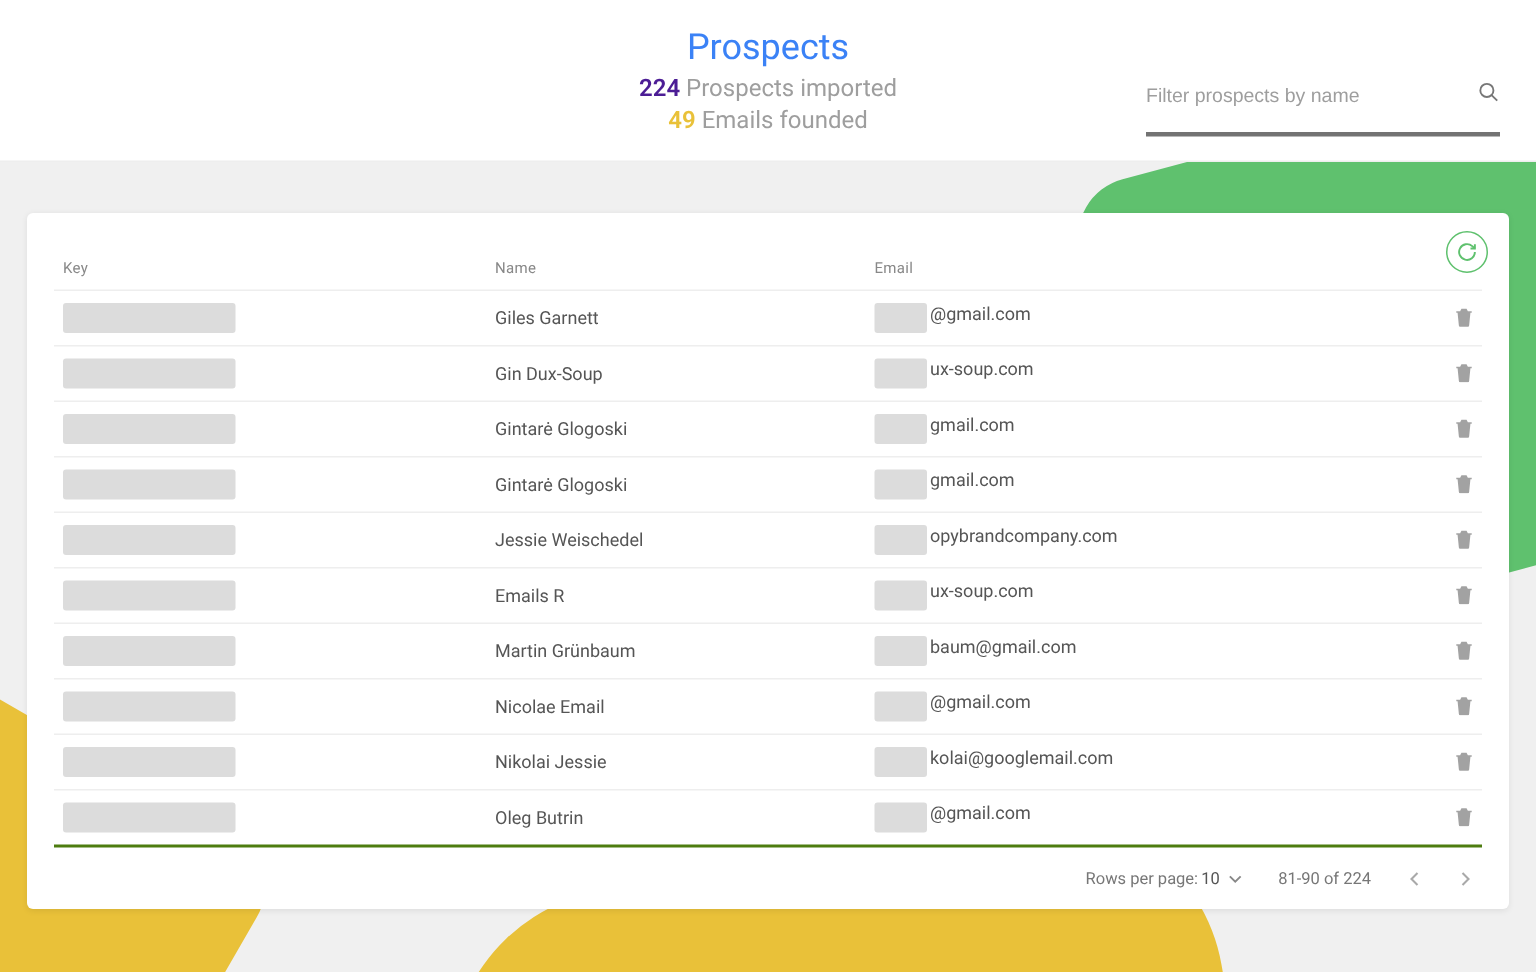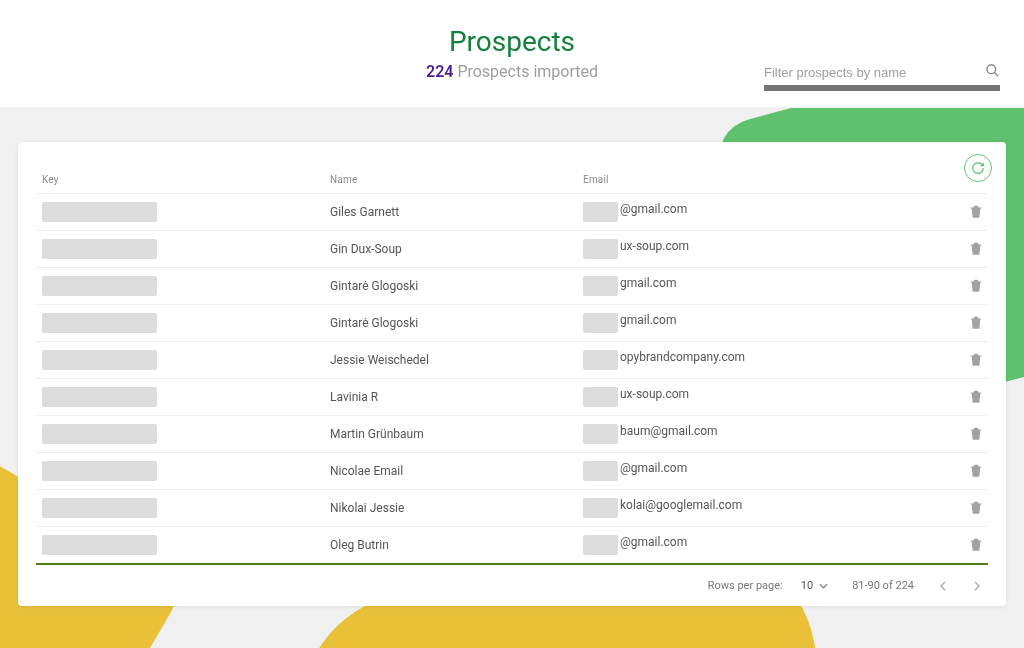--- a/index.html
+++ b/index.html
@@ -21,34 +21,34 @@
       background: #ffffff;
       position: relative;
       z-index: 2;
       height: 108px;
       display: flex;
       flex-direction: column;
       align-items: center;
       justify-content: center;
       border-bottom: 1px solid #eee;
     }
-    .page-title { font-size: 28px; font-weight: 400; color: #15803d; margin-bottom: 4px; }
+    .page-title { font-size: 24px; font-weight: 400; color: #3b82f6; margin-bottom: 4px; }
     .stats-line { font-size: 16px; color: #9e9e9e; text-align: center; line-height: 1.3; }
     .stat-imported .num { color: #4c1d95; font-weight: 600; }
     .stat-founded .num { color: #e9c139; font-weight: 600; }
 
     .filter-wrap {
       position: absolute;
       right: 24px;
       bottom: 16px;
       width: 236px;
       display: flex;
       align-items: center;
-      border-bottom: 6px solid #737373;
-      padding-bottom: 3px;
+      border-bottom: 3px solid #737373;
+      padding-bottom: 15px;
     }
     .filter-input {
       flex: 1;
       border: none;
       outline: none;
       font-size: 13px;
       color: #555;
       background: transparent;
     }
     .filter-input::placeholder { color: #9e9e9e; }
@@ -105,41 +105,45 @@
 
     .pager {
       display: flex;
       justify-content: flex-end;
       align-items: center;
       gap: 24px;
       font-size: 11px;
       color: #777;
       padding: 14px 6px 6px;
     }
-    .rows-per { display: flex; align-items: flex-end; gap: 18px; }
+    .rows-per { display: flex; align-items: flex-end; gap: 2px; }
     .select-like { display: flex; align-items: center; gap: 6px; cursor: pointer; color: #555; }
     .pager-nav { display: flex; gap: 24px; }
     .pager-btn { cursor: pointer; opacity: 0.5; display: inline-flex; }
     .pager-btn svg { width: 10px; height: 10px; }
   </style>
 </head>
 <body>
 
 <div class="bg-shapes">
   <div class="shape shape-green"></div>
   <div class="shape shape-yellow-left"></div>
   <div class="shape shape-yellow-bottom"></div>
 </div>
 
 <div class="top-bar">
   <div class="page-title">Prospects</div>
   <div class="stats-line">
     <div class="stat-imported">
       <span class="num">224</span>
       <span>Prospects imported</span>
+    </div>
+    <div class="stat-founded">
+      <span class="num">49</span>
+      <span>Emails founded</span>
     </div>
   </div>
 
   <div class="filter-wrap">
     <input class="filter-input" type="text" placeholder="Filter prospects by name" style="">
     <span class="search-icon">
       <svg viewBox="0 0 24 24" fill="none" stroke="#777" stroke-width="2">
           <circle cx="10" cy="10" r="7"></circle>
           <line x1="21" y1="21" x2="15" y2="15"></line>
         </svg>
@@ -235,21 +239,21 @@
           <div class="col-act"><span class="del-btn">
               <svg viewBox="0 0 14 16" fill="#666">
                 <path d="M2 5h10l-1 10a1 1 0 0 1-1 1H4a1 1 0 0 1-1-1L2 5zm3-3h4l1 2H4l1-2zM1 4h12v1H1z"></path>
               </svg>
             </span></div>
         </div>
         <div class="row">
           <div class="col-key">
             <div class="redact key"></div>
           </div>
-          <div class="col-name">Lavinia R</div>
+          <div class="col-name">Emails R</div>
           <div class="col-email email-cell">
             <span class="redact email-prefix"></span>
             <span class="email-suffix">ux-soup.com</span>
           </div>
           <div class="col-act"><span class="del-btn">
               <svg viewBox="0 0 14 16" fill="#666">
                 <path d="M2 5h10l-1 10a1 1 0 0 1-1 1H4a1 1 0 0 1-1-1L2 5zm3-3h4l1 2H4l1-2zM1 4h12v1H1z"></path>
               </svg>
             </span></div>
         </div>

